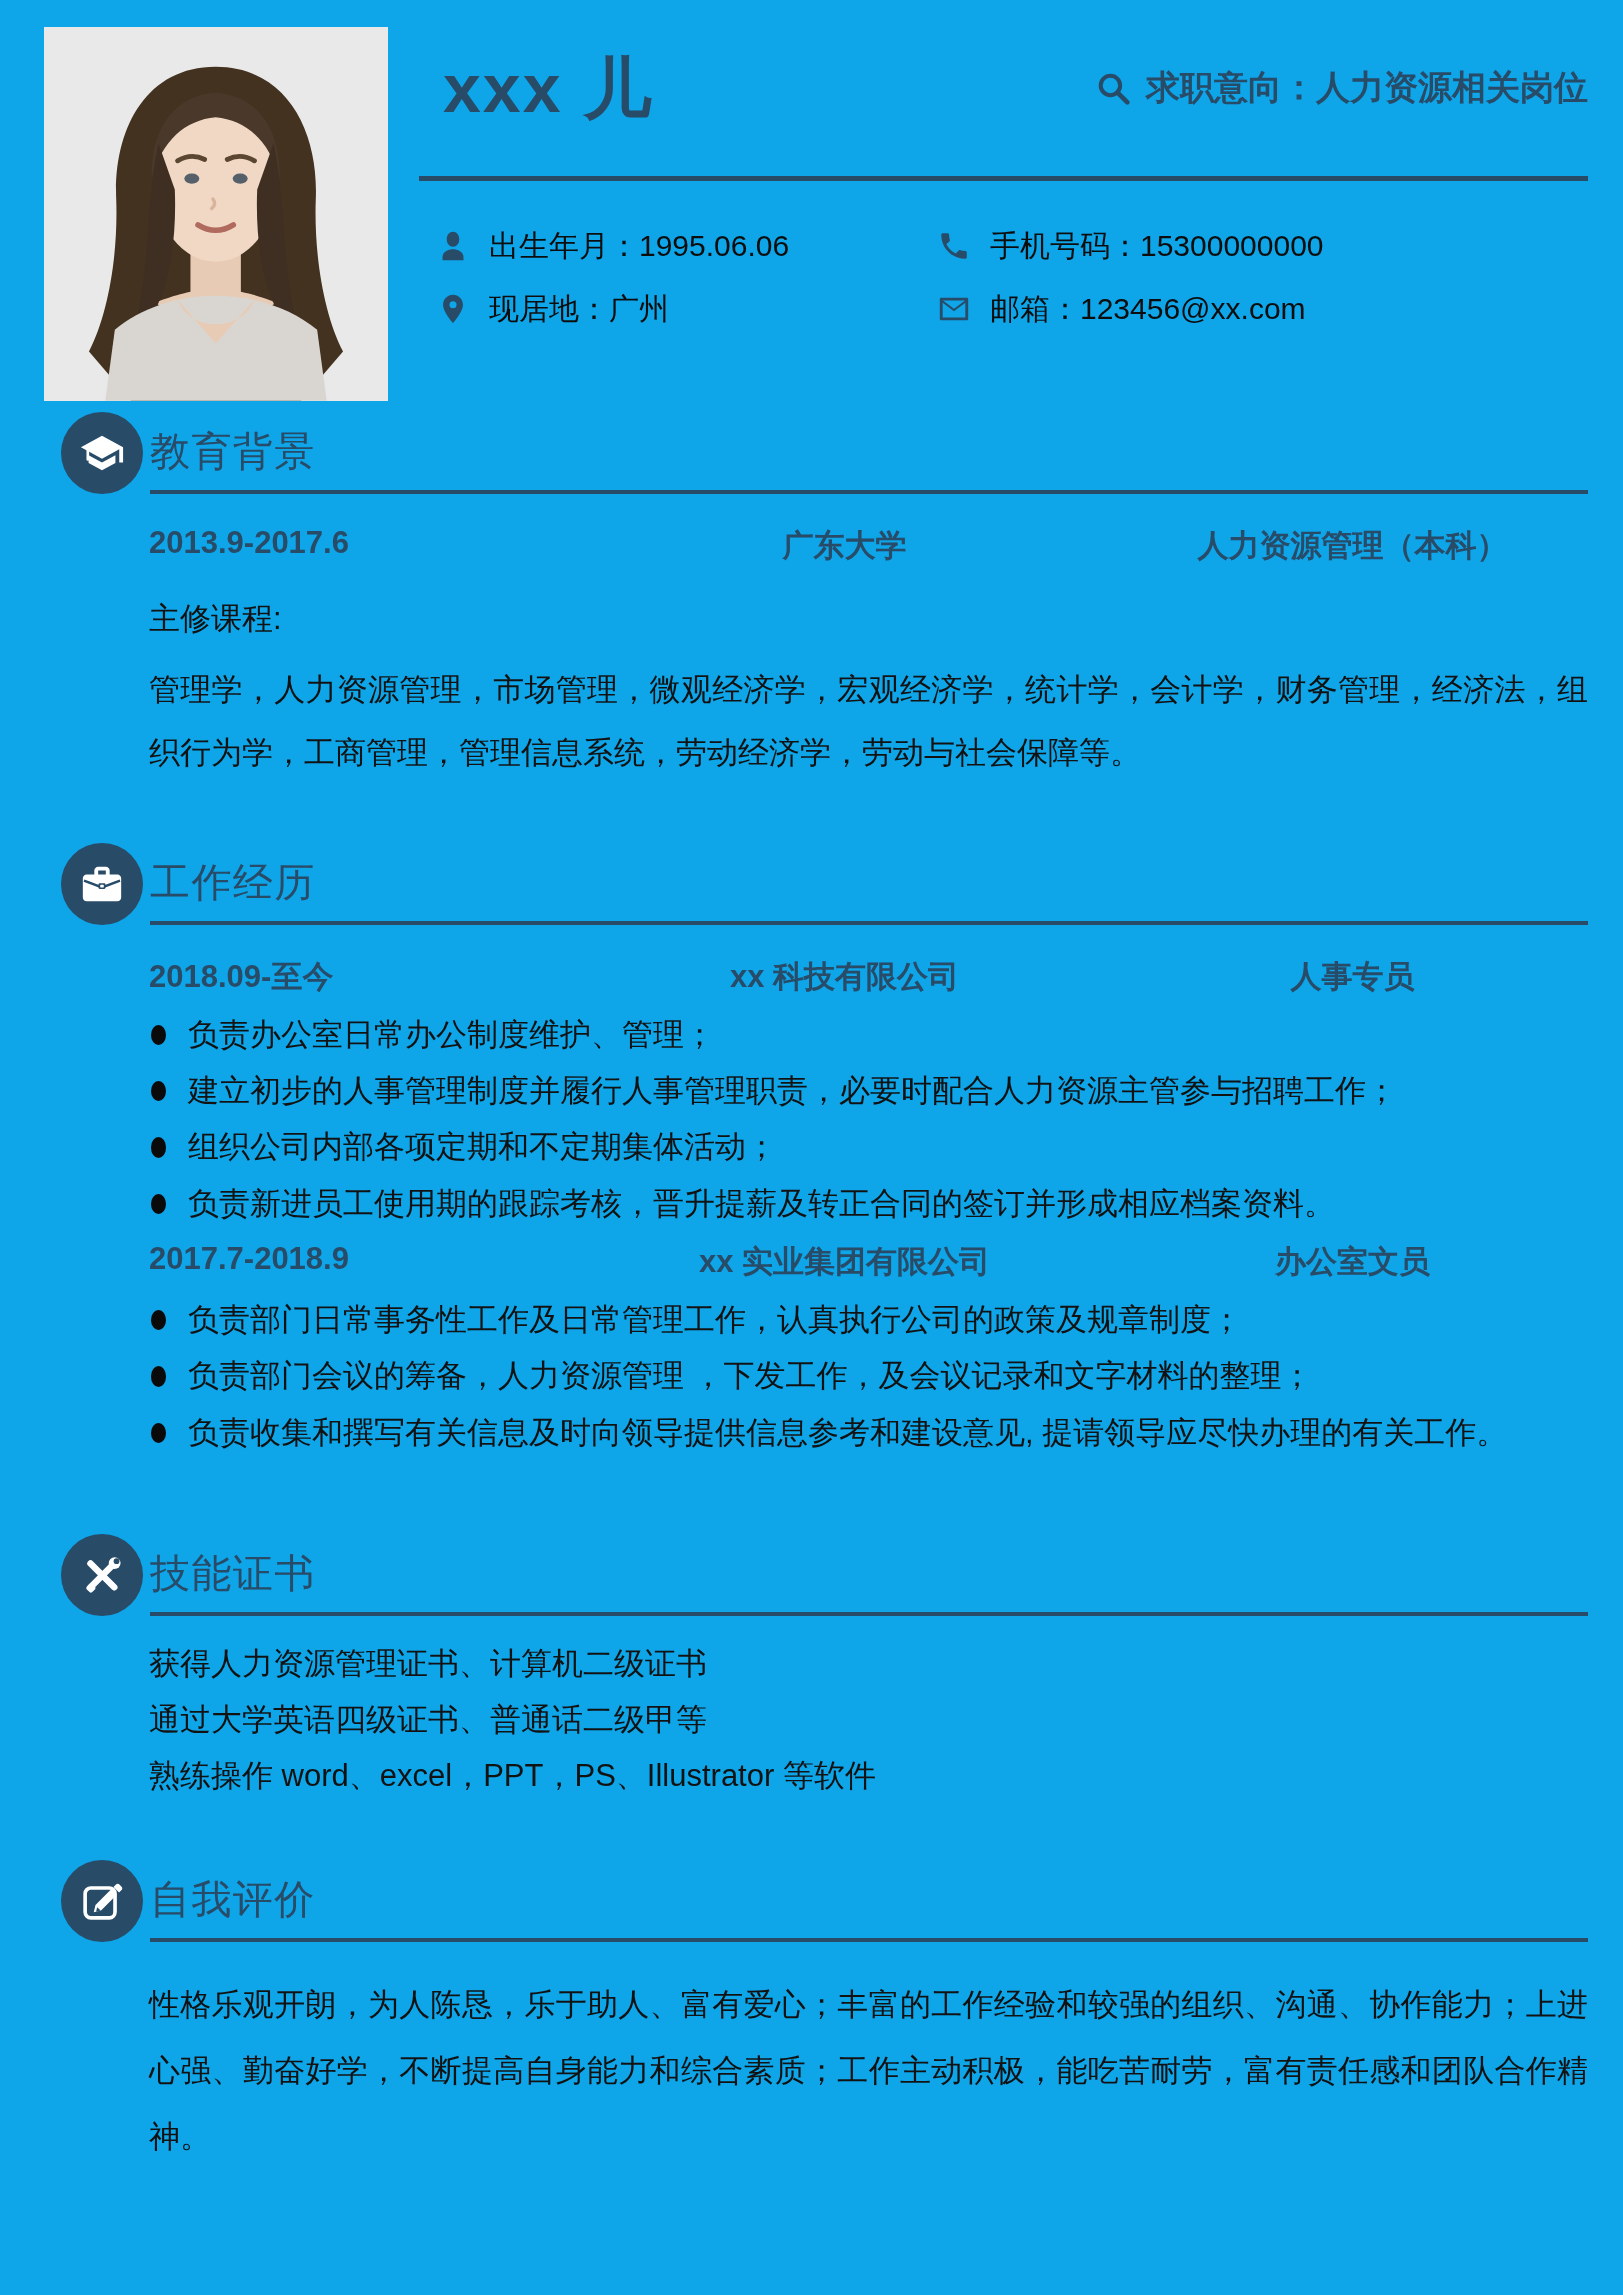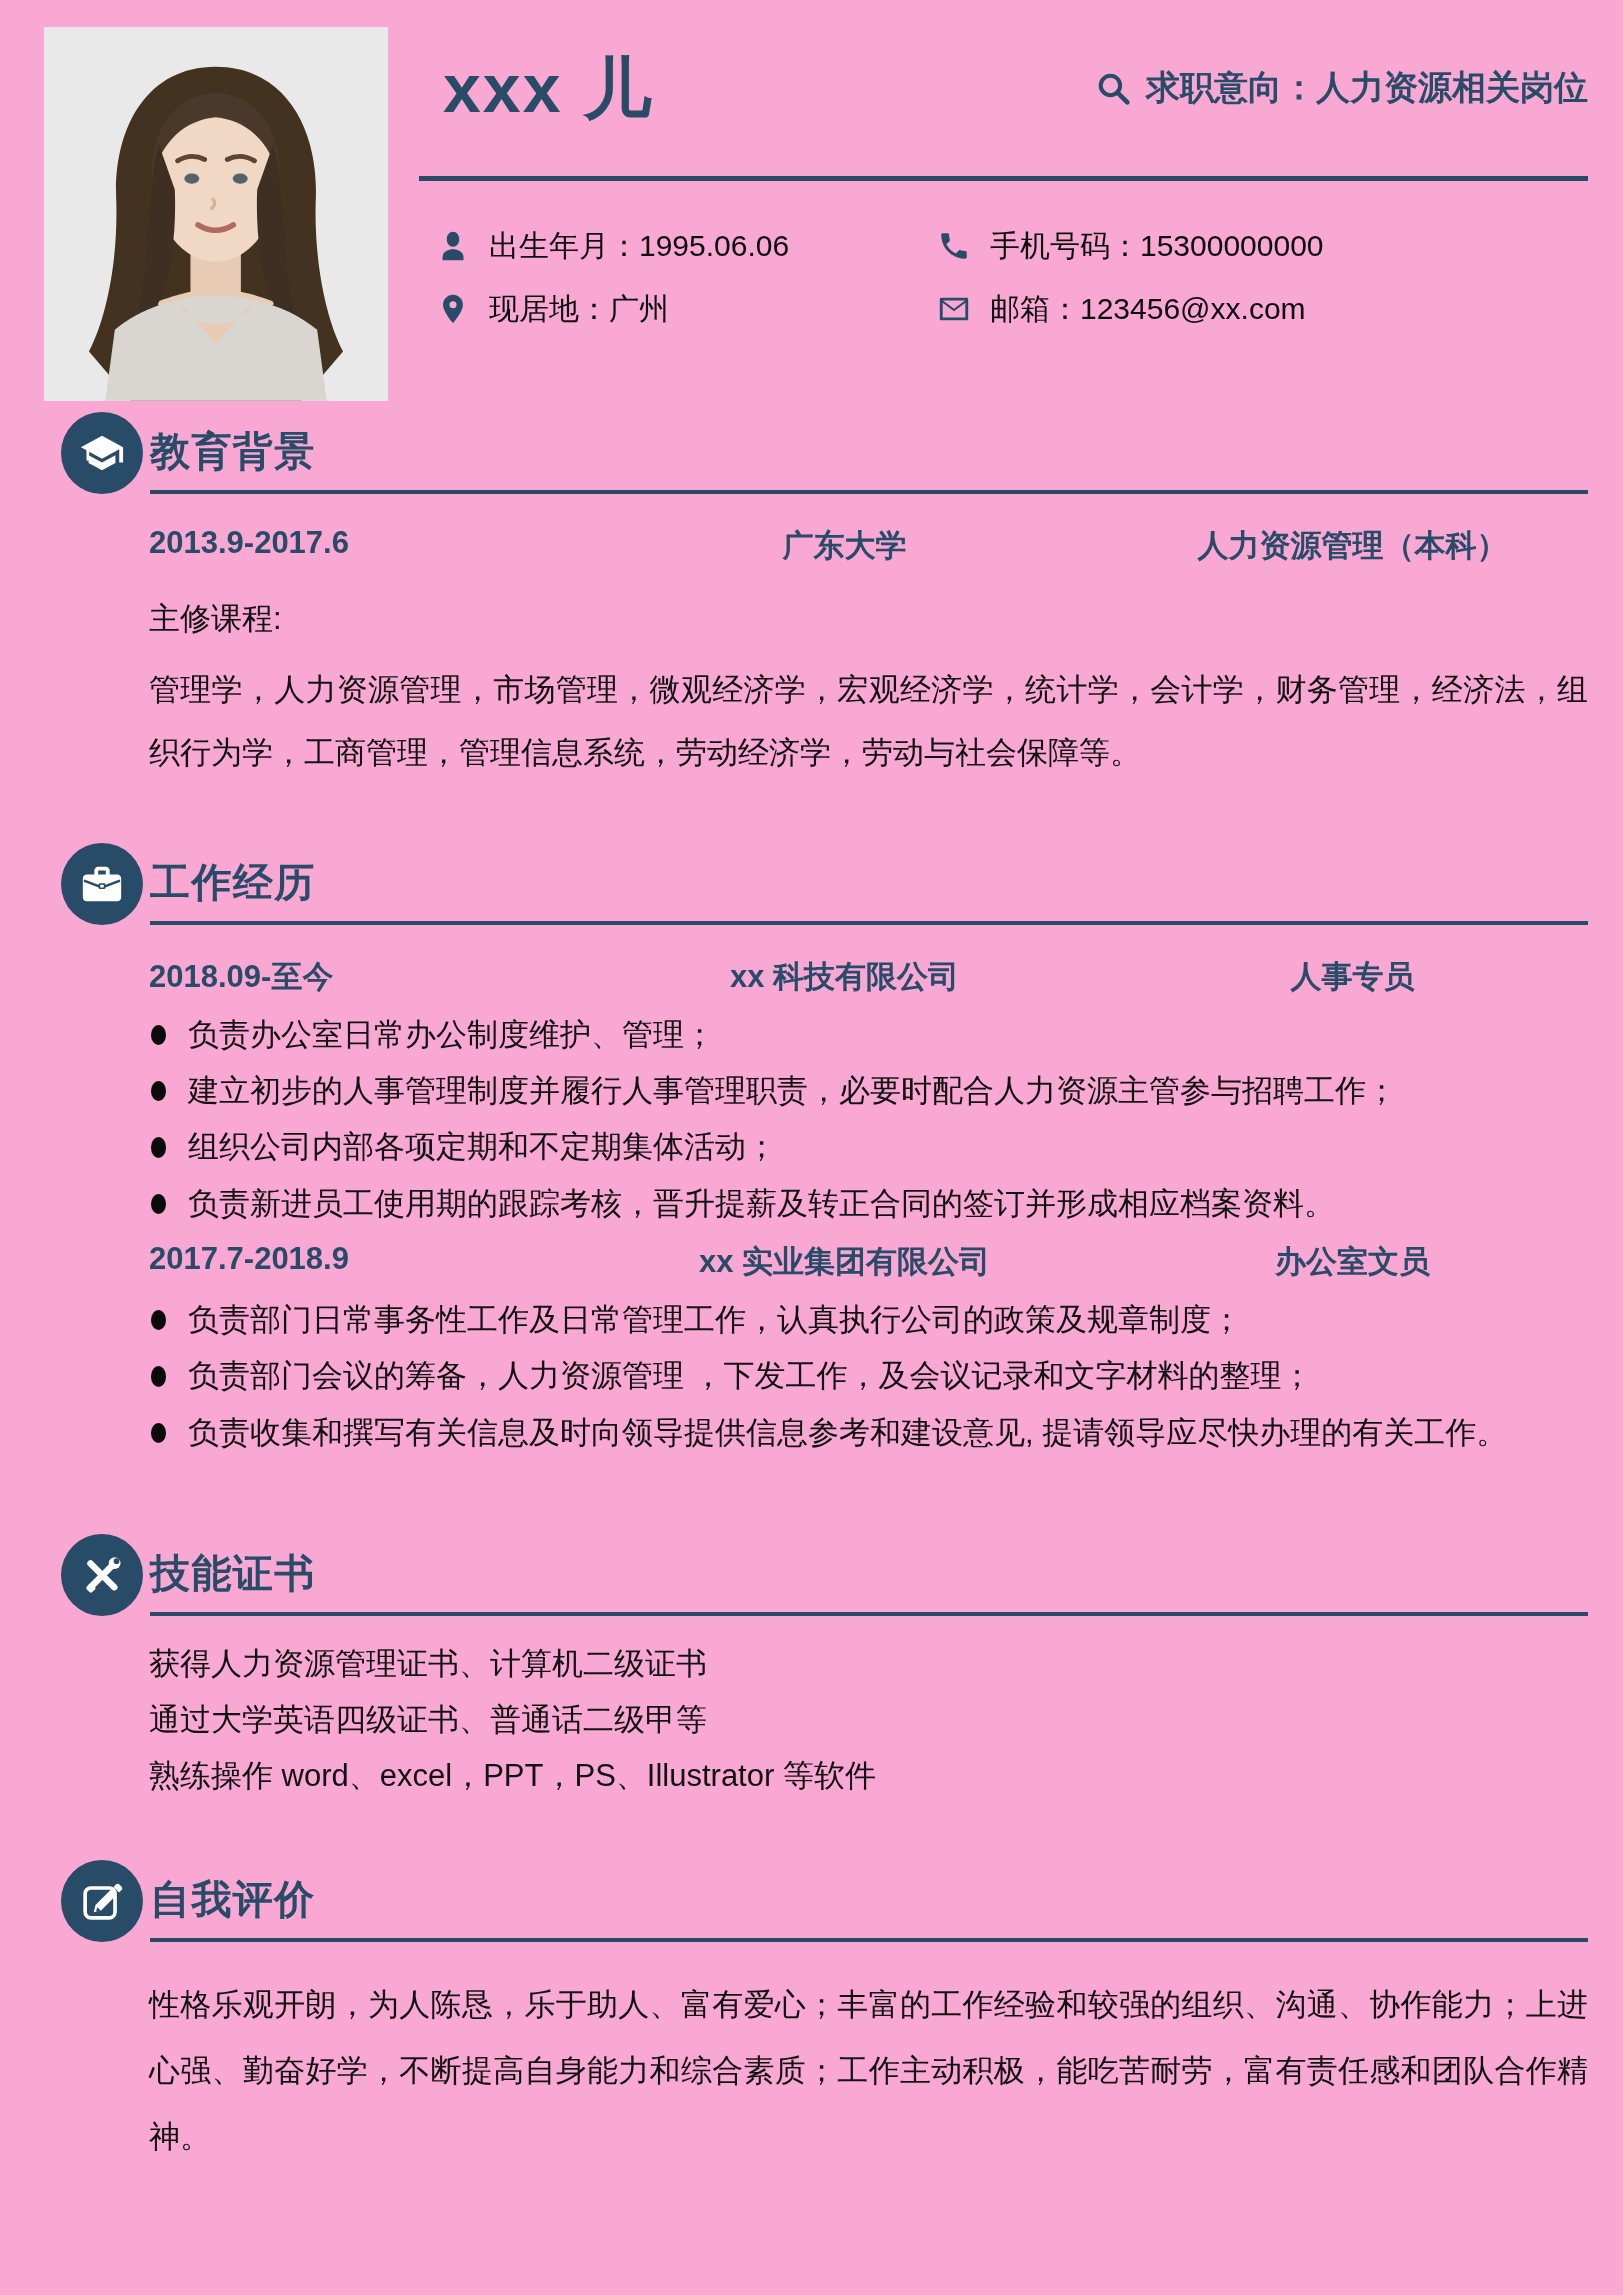--- a/index.html
+++ b/index.html
@@ -1,18 +1,18 @@
 <!DOCTYPE html>
 <html style="--accent: #284b68; --text: #121212;font-size:11px"><head>
 <meta charset="utf-8">
 <style>
   :root { --accent:#284b68; --text:#121212; }
   * { box-sizing:border-box; margin:0; padding:0; }
   body { background:#ffffff; font-family:"Liberation Sans", sans-serif; }
-  .page { position:relative; width:1623px; height:2295px; background:#f9a8d4; color:var(--text); overflow:hidden; }
+  .page { position:relative; width:1623px; height:2295px; background:#0ea5e9; color:var(--text); overflow:hidden; }
 
   
   .photo { position:absolute; left:44px; top:27px; width:344px; height:374px; background:#e9e9e9; }
   .photo svg { width:100%; height:100%; display:block; }
 
   .header-right { position:absolute; left:419px; top:48px; right:35px; }
   .name-row { display:flex; justify-content:space-between; align-items:center; padding-left:24px; }
   .name { font-size:68px; line-height:80px; font-weight:700; color:var(--accent); letter-spacing:2px; }
   .intent { display:flex; align-items:center; gap:13.6px; font-size:34px; font-weight:700; color:var(--accent); }
   .intent svg { width:37px; height:37px; flex:none; }
@@ -21,21 +21,21 @@
   .contact { display:flex; align-items:center; gap:19px; font-size:30px; color:#0d0d0d; }
   .contact svg { width:34px; height:34px; flex:none; }
 
   
   .content { position:absolute; left:0; right:0; top:412px; }
   .section-header { position:relative; height:82px; margin-left:61px; margin-right:35px; }
   .icon-circle { position:absolute; left:0; top:0; width:82px; height:82px; border-radius:50%;
                  background:var(--accent); display:flex; align-items:center; justify-content:center; }
   .icon-circle svg { width:46px; height:46px; }
   .section-title { position:absolute; left:89px; top:4.1px; height:71px; line-height:71px;
-                   font-size:40px; font-weight:700; color:var(--accent); letter-spacing:1.4px; }
+                   font-size:40px; font-weight:400; color:var(--accent); letter-spacing:1.4px; }
   .section-underline { position:absolute; left:89px; right:0; bottom:0; height:4.1px; background:var(--accent); }
 
   .entry-row { display:grid; grid-template-columns:423px 545px 1fr; margin:31px 35px 0 149px;
                font-size:31px; font-weight:700; color:var(--accent); }
   .entry-row .c2, .entry-row .c3 { text-align:center; }
 
   .courses-label { margin:31px 35px 0 149px; font-size:31px; line-height:41px; }
   .courses-text  { margin:19px 35px 0 149px; font-size:31px; line-height:63px; text-align:justify; }
 
   #sec-work .section-header { margin-top:59px;text-align:center; }

